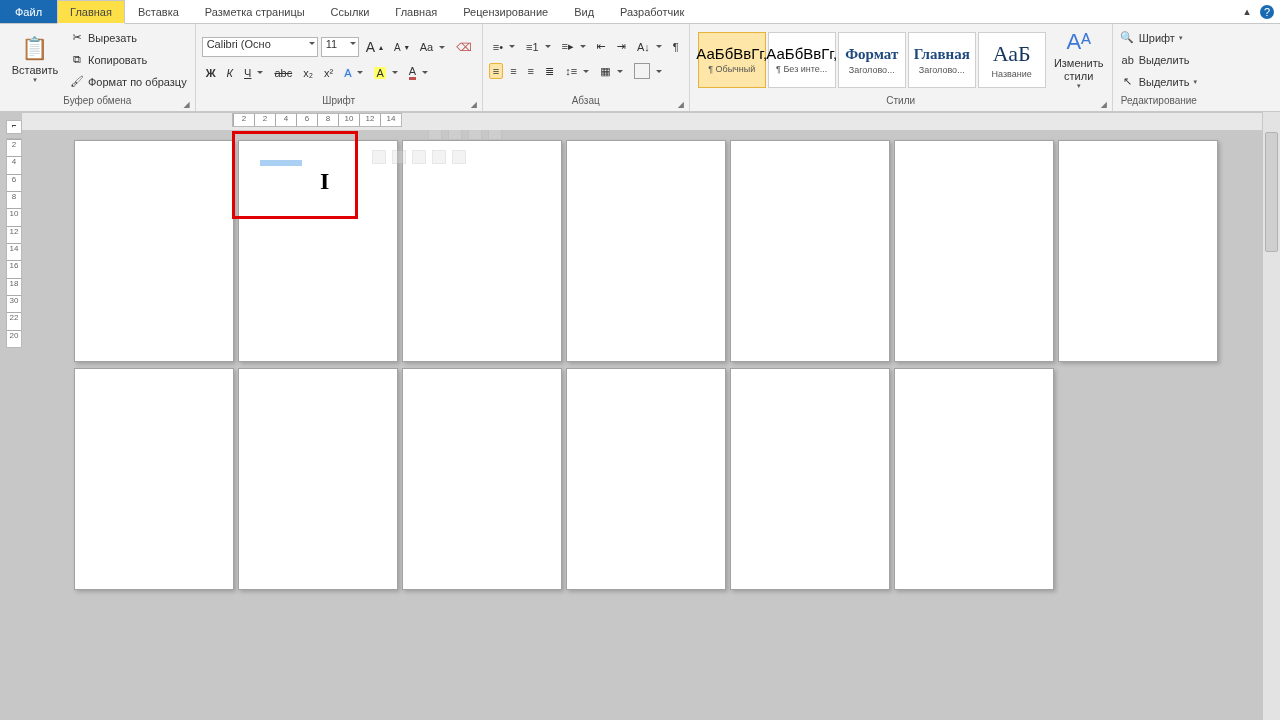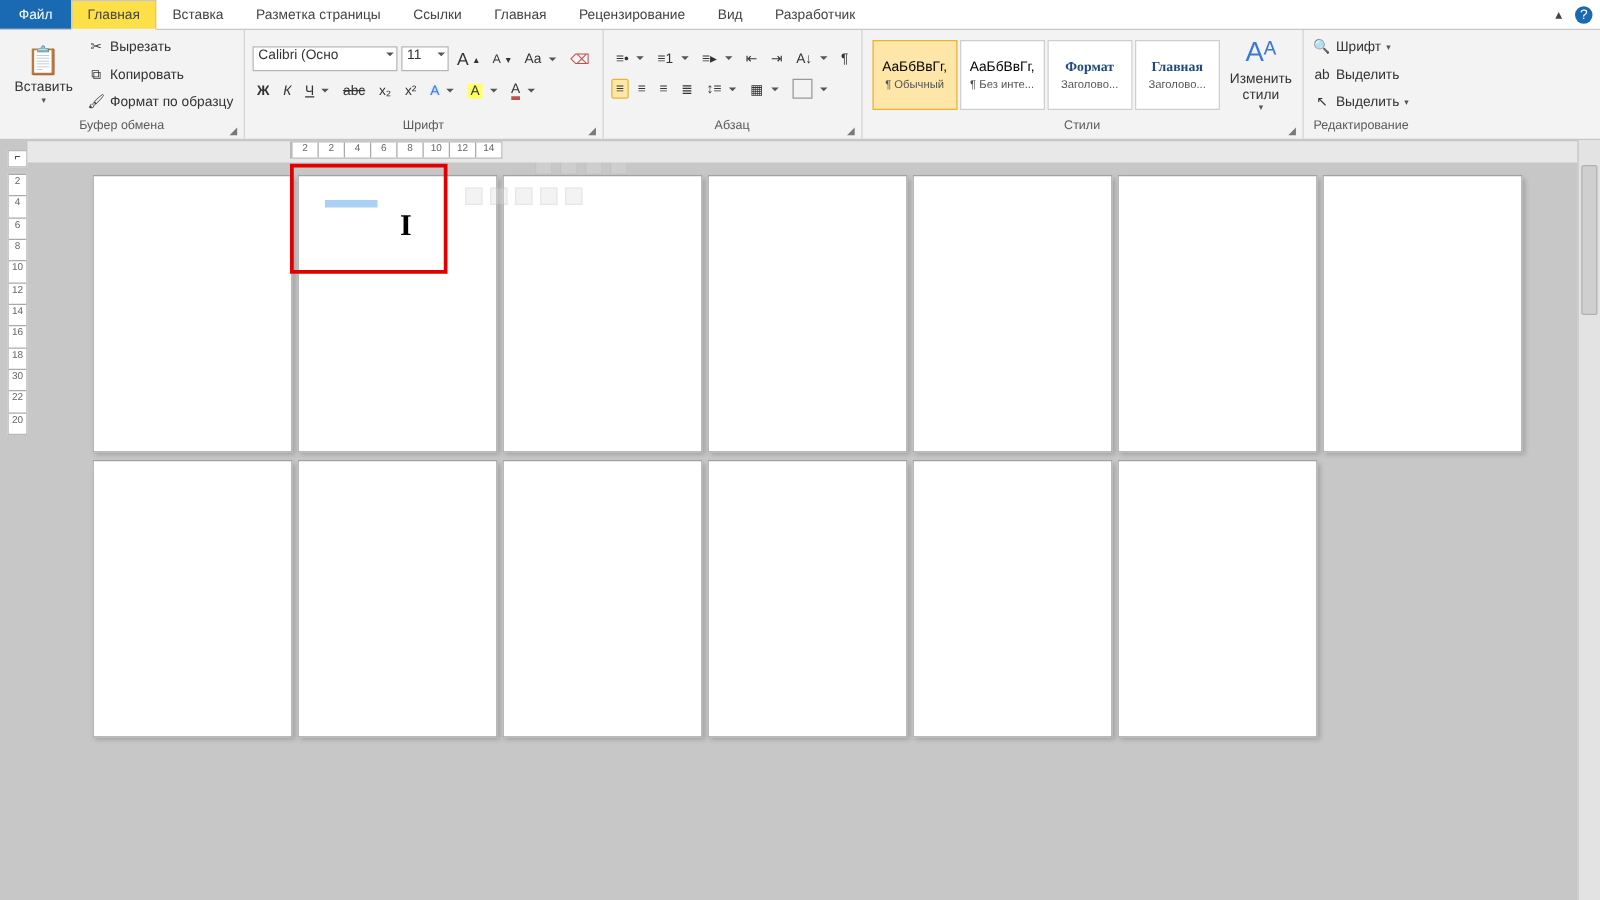--- a/index.html
+++ b/index.html
@@ -40,21 +40,21 @@
   .italic { font-style:italic; font-family:Georgia,serif; }
   .under { text-decoration:underline; }
   .strike { text-decoration:line-through; }
 
   .square-ico { width:16px; height:16px; border:1px solid #999; display:inline-block; }
 
   
   .style-gal { display:flex; gap:2px; padding:2px; }
   .style-card { border:1px solid #cfcfcf; background:#fff; width:68px; height:56px; display:flex; flex-direction:column; align-items:center; justify-content:center; cursor:pointer; }
   .style-card.sel { border-color:#e8b33d; background:#fde6a7; }
-  .style-card .sample { font-size:11px; color:#000; }
+  .style-card .sample { font-size:15px; color:#000; }
   .style-card .cap { font-size:9px; color:#555; margin-top:3px; text-align:center; line-height:1; }
   .style-card.big .sample { font-size:22px; color:#17365d; font-family:Cambria,Georgia,serif; }
   .style-card.head .sample { color:#1f497d; font-family:Cambria,Georgia,serif; font-weight:bold; }
 
   .menu-line { display:flex; align-items:center; gap:4px; height:20px; cursor:pointer; padding:0 2px;}
 
   
   .ruler-h { position:absolute; top:113px; left:22px; right:18px; height:17px; background:#e8e8e8; }
   .ruler-h .scale { position:absolute; left:210px; top:0; width:170px; height:14px; background:#fff; border:1px solid #b9b9b9; font-size:8px; display:flex; }
   .ruler-h .scale span { flex:1; border-left:1px solid #aaa; text-align:center; color:#666; }
@@ -261,20 +261,24 @@
           <div class="cap">¶ Без инте...</div>
         </div>
         <div class="style-card head">
           <div class="sample">Формат</div>
           <div class="cap">Заголово...</div>
         </div>
         <div class="style-card head">
           <div class="sample">Главная</div>
           <div class="cap">Заголово...</div>
         </div>
+        <div class="style-card big">
+          <div class="sample">АаБ</div>
+          <div class="cap">Название</div>
+        </div>
       </div>
       <div class="bigbtn" style="width:54px">
         <span class="ico" style="color:#3c78d8">Aᴬ</span>
         <span style="text-align:center;line-height:1.1">Изменить
 стили</span>
         <span style="font-size:7px;color:#555;">▾</span>
       </div>
     </div>
     <div class="group-title">
       <span>Стили</span>

